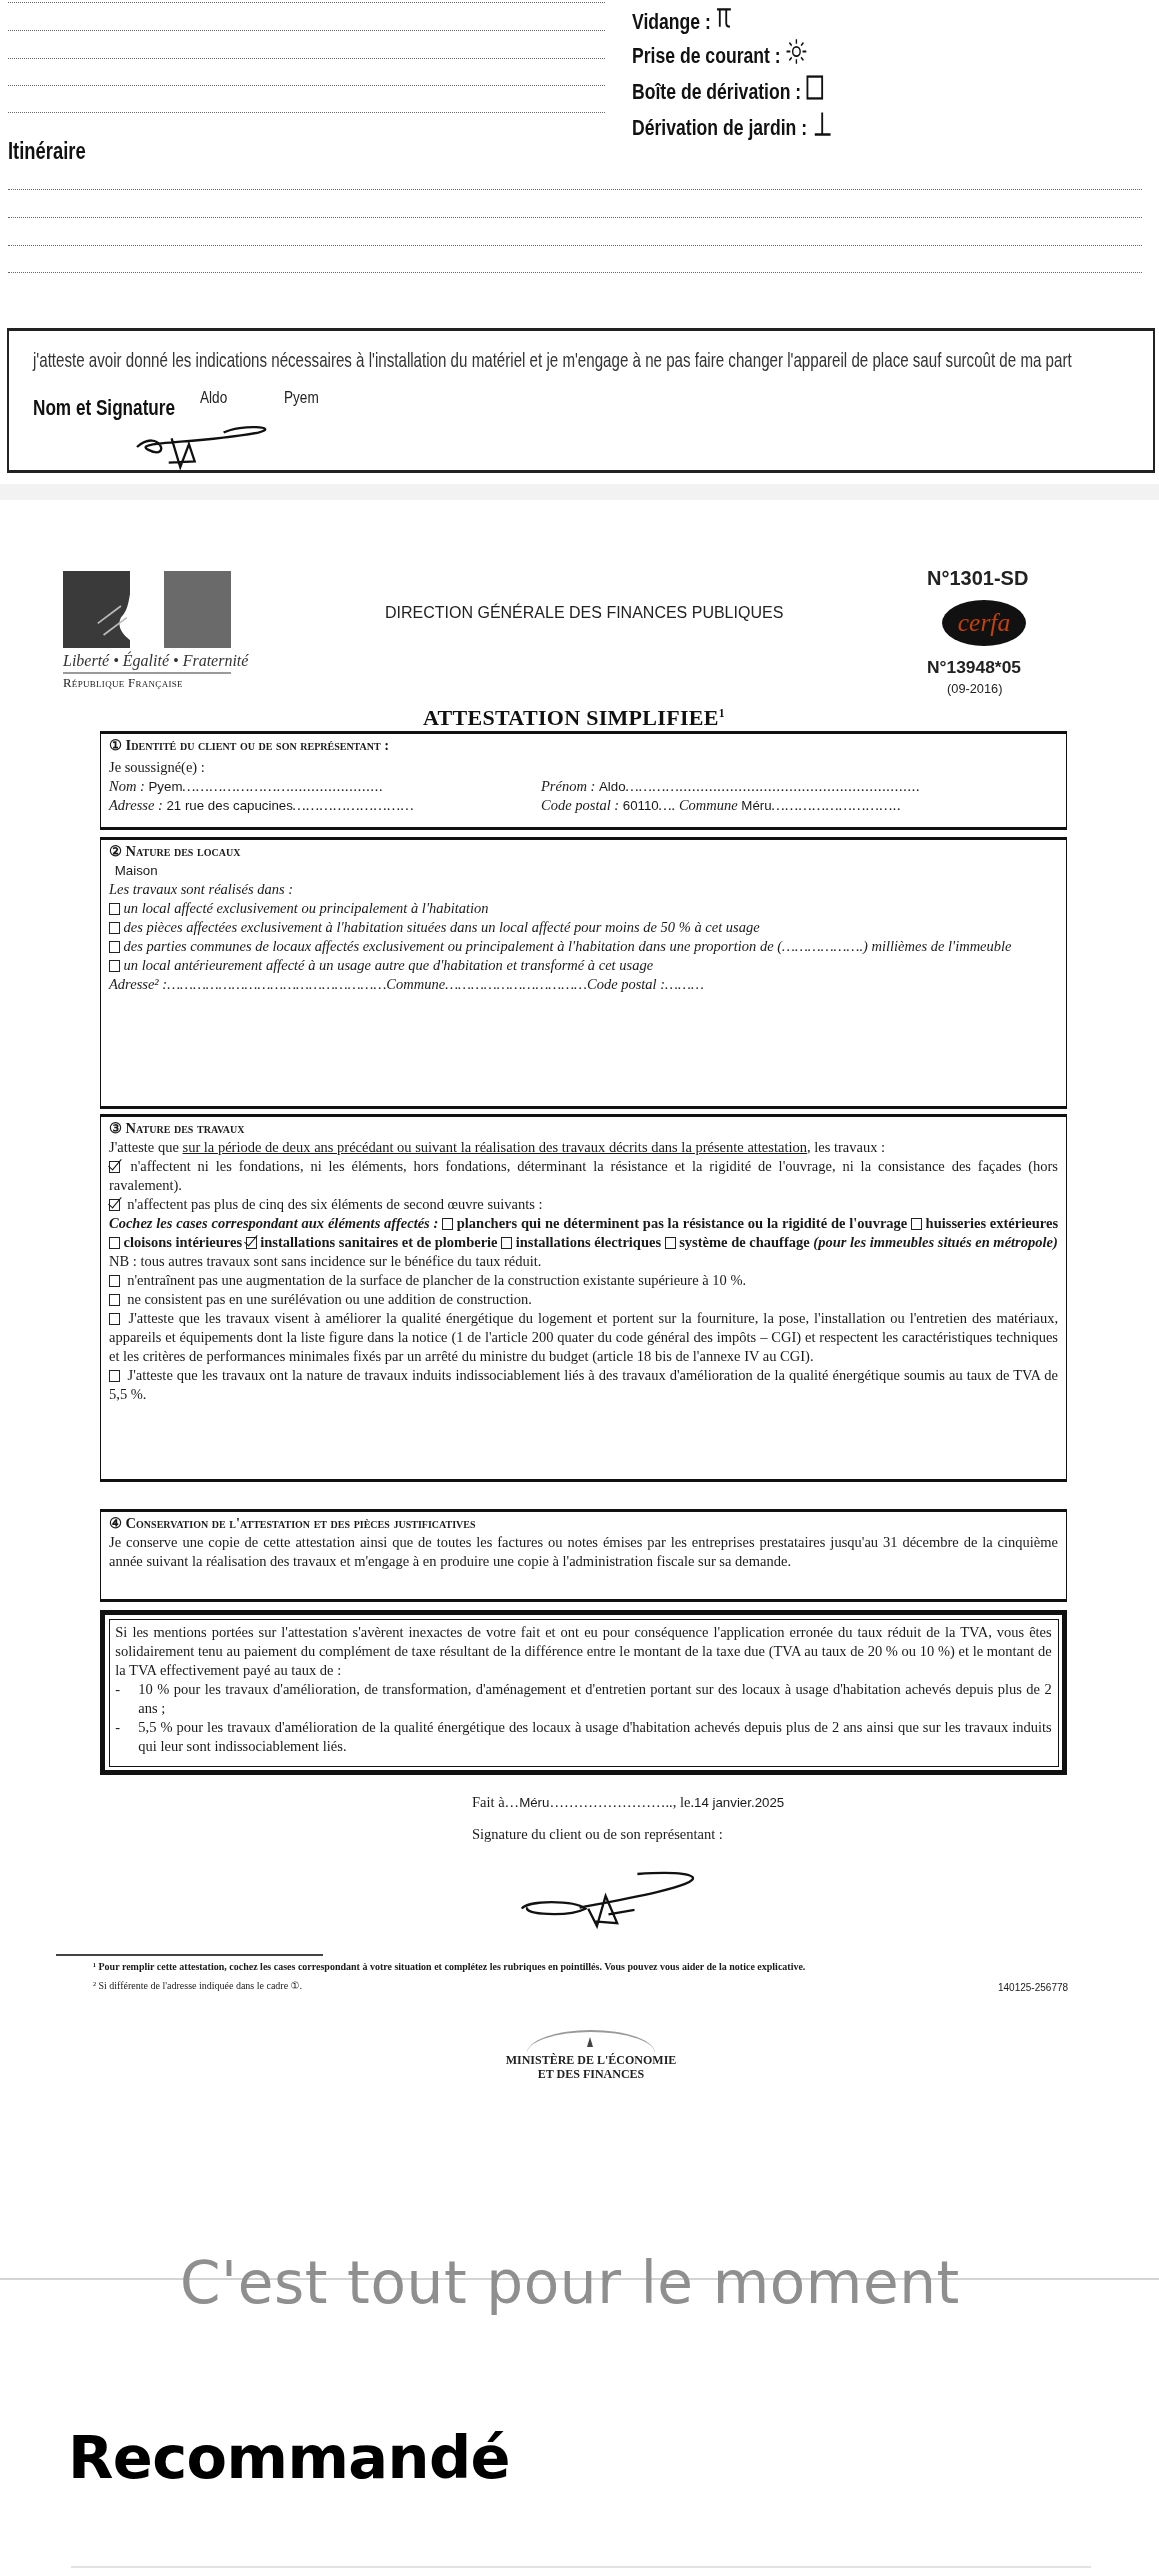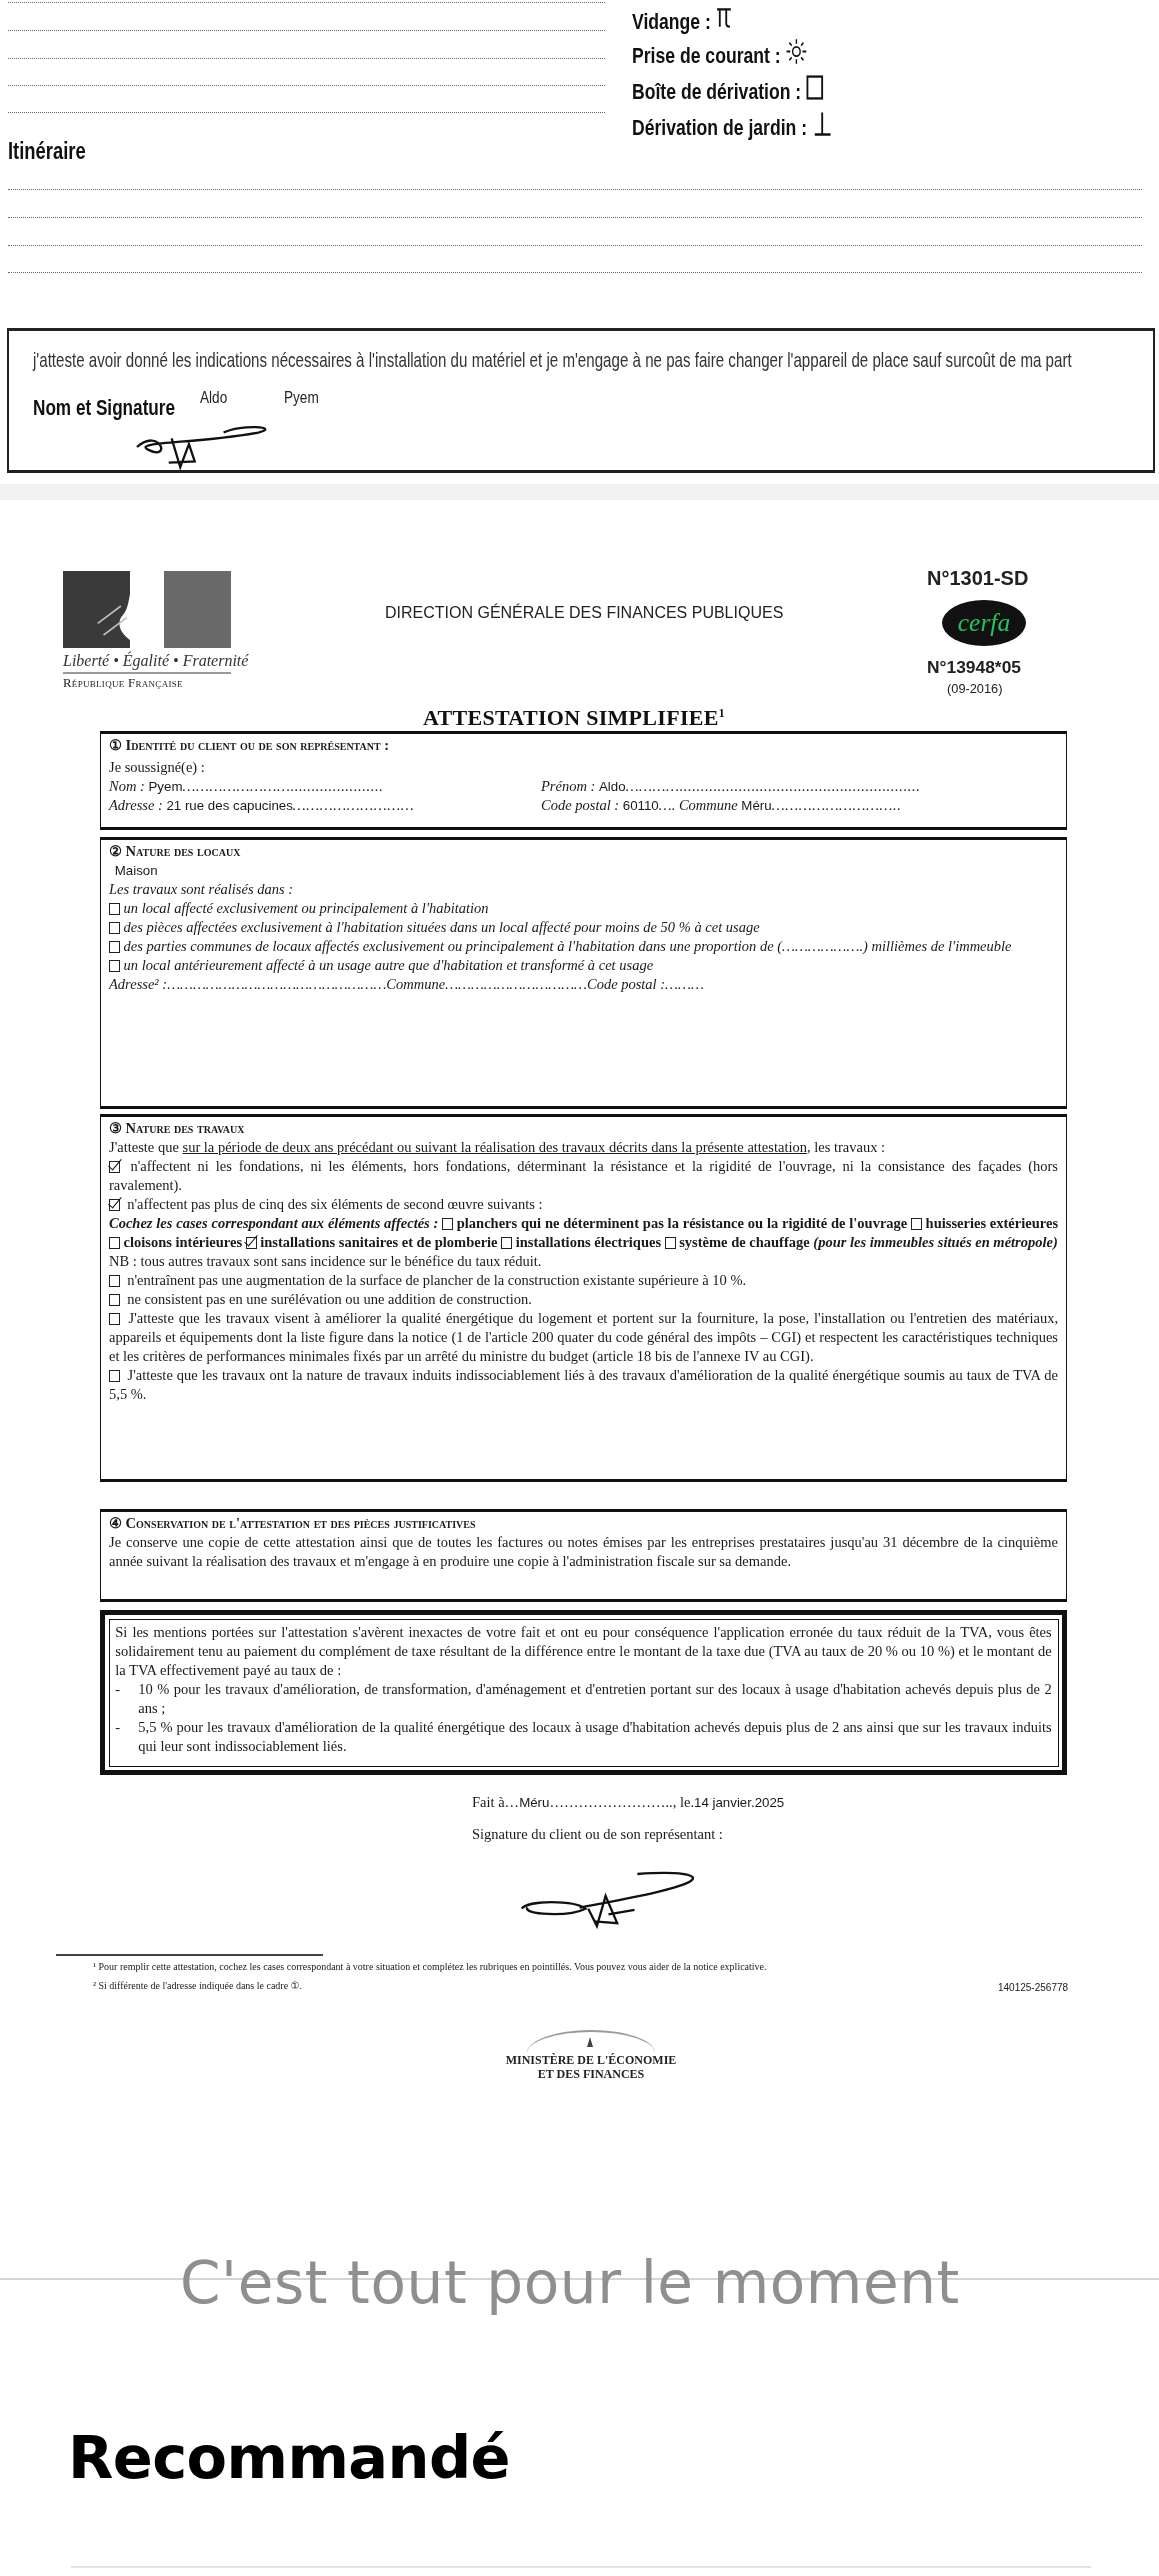--- a/index.html
+++ b/index.html
@@ -24,21 +24,21 @@
 
   
   .doc { position: absolute; left: 0; top: 500px; width: 1159px; height: 1716px; background: #fff; }
   .logo-rf { position: absolute; left: 63px; top: 71px; width: 168px; }
   .logo-rf .flag { width: 168px; height: 77px; background: linear-gradient(90deg, #3a3a3a 0%, #3a3a3a 40%, #ffffff 40%, #ffffff 60%, #6a6a6a 60%, #6a6a6a 100%); position: relative; }
   .logo-rf .motto { font-family: "Liberation Serif", serif; font-style: italic; font-size: 16px; color: #333; margin-top: 3.5px; white-space: nowrap; }
   .logo-rf .rule { height: 2.3px; background: #9a9a9a; margin: 2.3px 0; }
   .logo-rf .rep { font-family: "Liberation Serif", serif; font-size: 12.8px; color: #222; letter-spacing: 0.3px; white-space: nowrap; font-variant: small-caps; }
   .dgfip { position: absolute; left: 385px; top: 104px; font-family: "Liberation Sans", sans-serif; font-size: 16px; color: #222; white-space: nowrap; }
   .cerfa-no { position: absolute; left: 927px; top: 67px; font-family: "Liberation Sans", sans-serif; font-weight: bold; font-size: 20px; color: #222; }
-  .cerfa-logo { position: absolute; left: 942px; top: 100px; width: 84px; height: 46px; border-radius: 50%; background: #111; color: #22c55e; font-family: "Liberation Serif", serif; font-style: italic; font-size: 25.5px; display: flex; align-items: center; justify-content: center; }
+  .cerfa-logo { position: absolute; left: 942px; top: 100px; width: 84px; height: 46px; border-radius: 50%; background: #111; color: #c2410c; font-family: "Liberation Serif", serif; font-style: italic; font-size: 25.5px; display: flex; align-items: center; justify-content: center; }
   .cerfa-no2 { position: absolute; left: 927px; top: 157px; font-family: "Liberation Sans", sans-serif; font-weight: bold; font-size: 17.4px; color: #222; }
   .cerfa-date { position: absolute; left: 947px; top: 181px; font-family: Liberation Sans, sans-serif; font-size: 12.8px; color: #222; }
   .doc-title { position: absolute; left: 423px; top: 205px; font-family: "Liberation Serif", serif; font-weight: bold; font-size: 22px; color: #111; letter-spacing: 0.3px; white-space: nowrap; }
   .doc-title sup { font-size: 11.6px; }
 
   .sec { position: absolute; left: 100px; width: 967px; border: 1.7px solid #111; border-top-width: 3.5px; border-bottom-width: 3.5px; font-size: 14.5px; line-height: 19px; padding: 2.3px 8px; color: #1a1a1a; }
   .sec .h { font-weight: bold; font-variant: small-caps; font-size: 14.5px; }
   .sec .it { font-style: italic; }
   .sec .b { font-weight: bold; }
   .sec .ul { text-decoration: underline; }
@@ -56,21 +56,21 @@
   .sec5 .inner { border: 1.2px solid #111; padding: 3.5px 5.8px; height: 100%; }
   .sec5 ul { list-style: none; }
   .sec5 li { display: flex; }
   .sec5 li .dash { width: 23px; flex: none; }
 
   .fait { position: absolute; left: 472px; top: 1294px; font-size: 14.5px; white-space: nowrap; }
   .signature-lbl { position: absolute; left: 472px; top: 1326px; font-size: 14.5px; white-space: nowrap; }
   .sig2 { position: absolute; left: 516px; top: 1368px; }
 
   .fn-rule { position: absolute; left: 56px; top: 1454px; width: 267px; height: 1.7px; background: #444; }
-  .fn1 { position: absolute; left: 93px; top: 1461px; font-size: 10px; white-space: nowrap; }
+  .fn1 { position: absolute; left: 93px; top: 1461px; font-size: 10px; white-space: nowrap; font-weight: bold; }
   .fn2 { position: absolute; left: 93px; top: 1480px; font-size: 10px; white-space: nowrap; }
   .fn-code { position: absolute; left: 998px; top: 1482px; font-family: "Liberation Sans", sans-serif; font-size: 10px; }
 
   .ministry { position: absolute; left: 504px; top: 1530px; width: 174px; text-align: center; }
   .ministry .arc { width: 128px; height: 23px; margin: 0 auto; border-top: 2.9px solid #999; border-radius: 50% 50% 0 0 / 100% 100% 0 0; position: relative; }
   .ministry .spire { position: absolute; left: 60px; top: 4.6px; width: 0; height: 0; border-left: 3.5px solid transparent; border-right: 3.5px solid transparent; border-bottom: 10.4px solid #444; }
   .ministry .t { font-family: "Liberation Serif", serif; font-weight: bold; font-size: 12px; color: #222; line-height: 14px; }
 
   
   .end-wrap { position: absolute; left: 0; top: 2249px; width: 1159px; height: 64px; }

